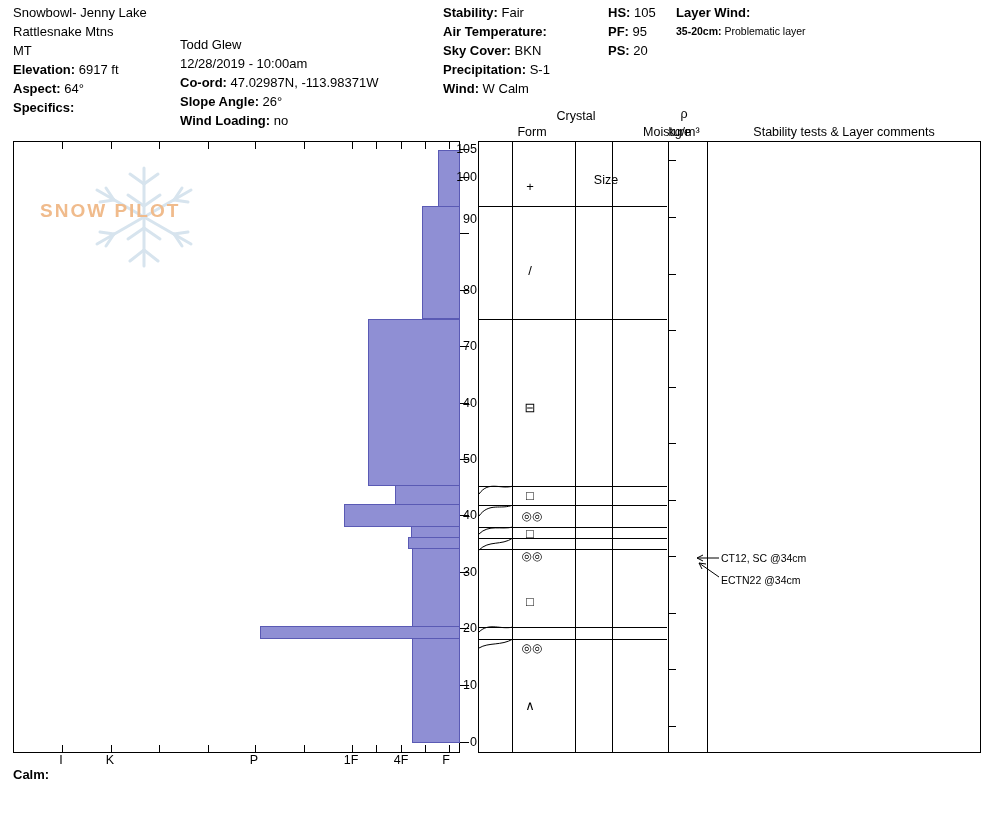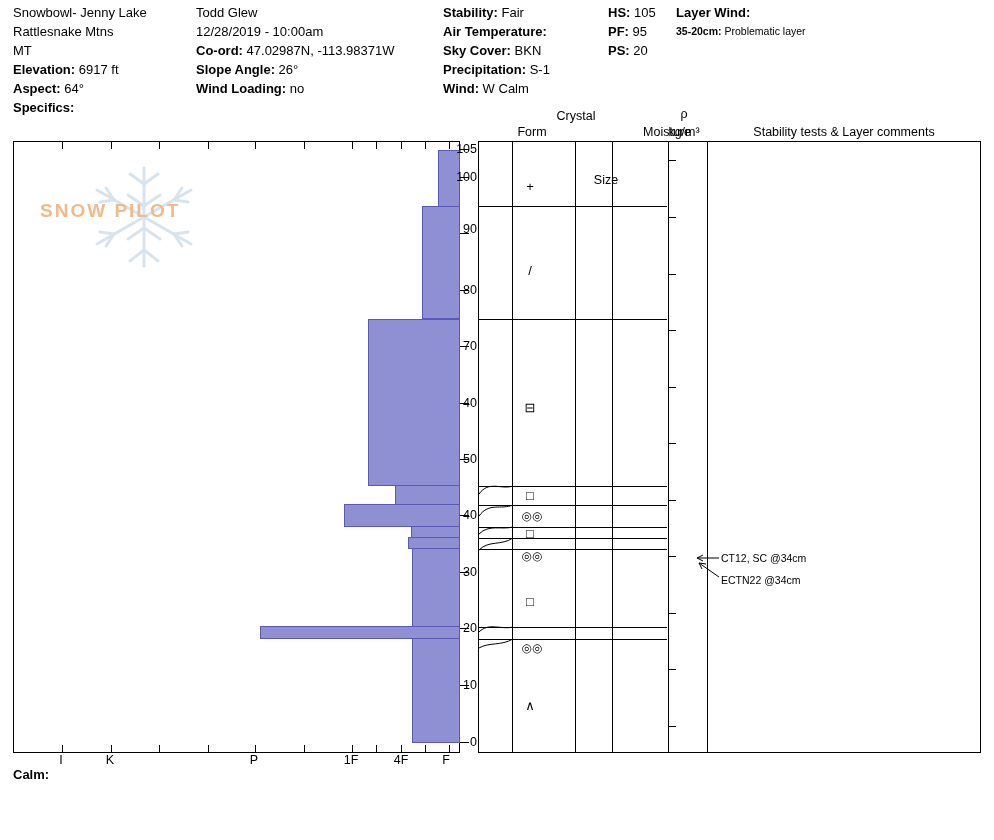--- a/index.html
+++ b/index.html
@@ -29,21 +29,21 @@
   }
   .hdr-row {
     height: 19px;
     line-height: 19px;
     white-space: nowrap;
   }
   .lab {
     font-weight: bold;
   }
   .col1 { left: 13px; width: 175px; }
-  .col2 { left: 196px; width: 245px; }
+  .col2 { left: 180px; width: 245px; margin-top: 32px; }
   .col3 { left: 443px; width: 165px; }
   .col4 { left: 608px; width: 68px; }
   .col5 { left: 676px; width: 310px; }
   .note-small {
     font-size: 10.5px;
   }
 
   
   .coltitle {
     position: absolute;
@@ -363,21 +363,21 @@
 </div>
 
 <div class="depthaxis">
   <div class="depthtick" style="top:8px;"></div>
   <div class="depthlabel" style="top:8px;">105</div>
 
   <div class="depthtick" style="top:36px;"></div>
   <div class="depthlabel" style="top:36px;">100</div>
 
   <div class="depthtick" style="top:92px;"></div>
-  <div class="depthlabel" style="top:88px;">90</div>
+  <div class="depthlabel" style="top:78px;">90</div>
 
   <div class="depthtick" style="top:149px;"></div>
   <div class="depthlabel" style="top:149px;">80</div>
 
   <div class="depthtick" style="top:205px;"></div>
   <div class="depthlabel" style="top:205px;">70</div>
 
   <div class="depthtick" style="top:262px;"></div>
   <div class="depthlabel" style="top:262px;">40</div>
 

